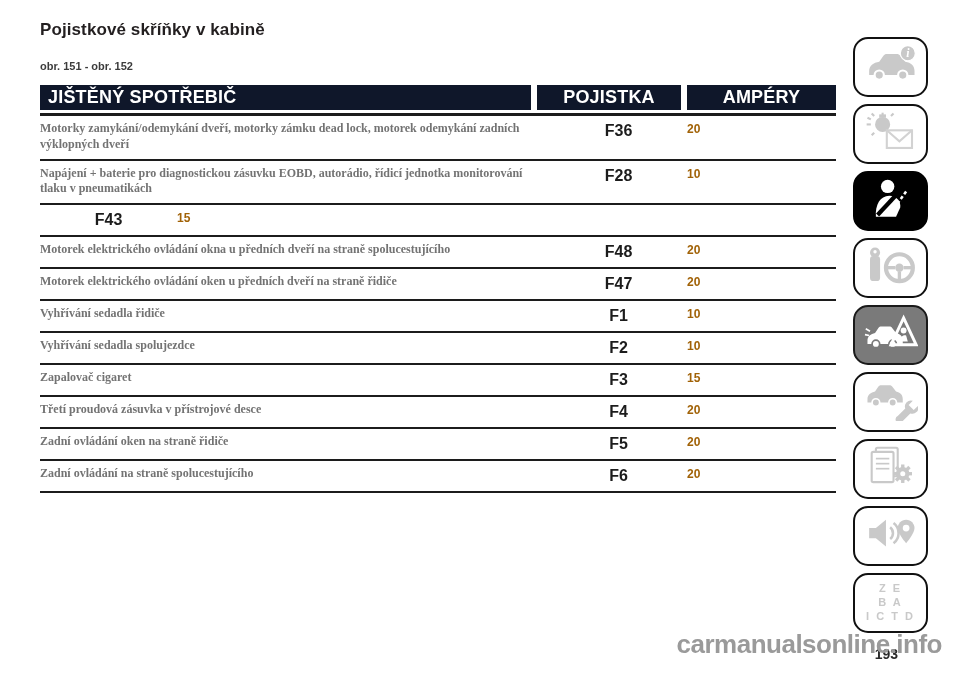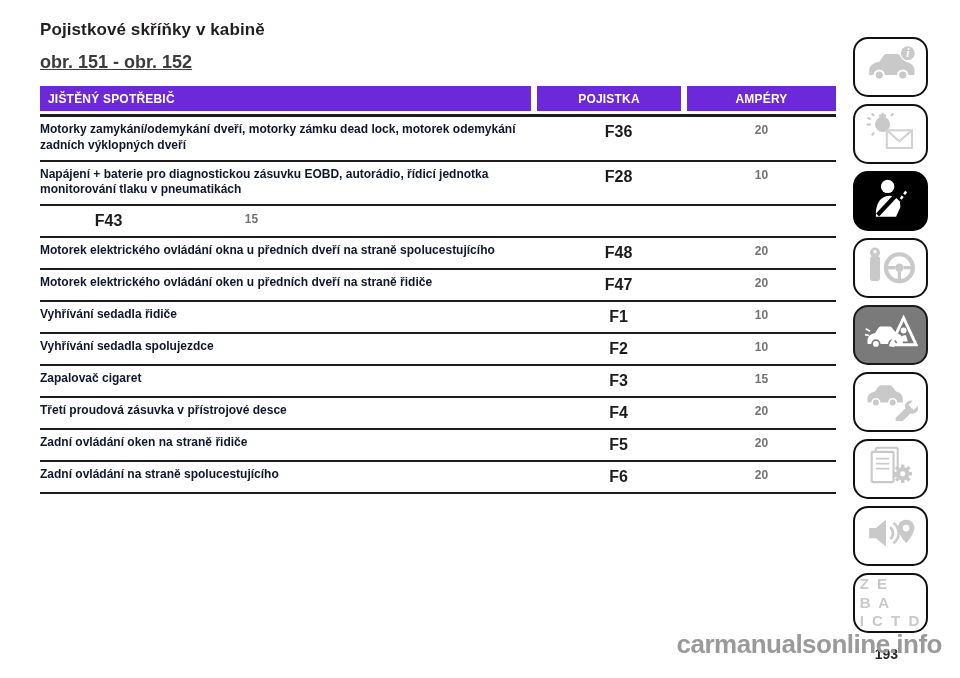--- a/index.html
+++ b/index.html
@@ -2,39 +2,39 @@
 <html><head>
 <meta charset="utf-8">
 <style>
   html,body{margin:0;padding:0;}
   body{
     width:960px;height:678px;position:relative;overflow:hidden;
     background:#ffffff;font-family:"Liberation Sans","DejaVu Sans",sans-serif;
   }
   .content{position:absolute;left:40px;top:20px;width:796px;}
   .title{font-size:17px;font-weight:700;color:#231f20;letter-spacing:.1px;}
-  .subtitle{font-size:18px;font-weight:700;color:#3c3c3c;margin-top:12px;text-decoration:underline;}
+  .subtitle{font-size:11px;font-weight:700;color:#3c3c3c;margin-top:20px;}
   .fuse-table{margin-top:13px;}
   .thead{display:flex;gap:6px;}
-  .th{background:#6d28d9;color:#ffffff;font-weight:700;font-size:12px;height:25px;
+  .th{background:#0f172a;color:#ffffff;font-weight:700;font-size:18px;height:25px;
       display:flex;align-items:center;letter-spacing:.2px;}
   .th-device{flex:1;padding-left:8px;}
   .th-fuse{width:144px;justify-content:center;}
   .th-amps{width:149px;justify-content:center;}
   .tbody{margin-top:3px;border-top:3px solid #1c1c1c;}
   .frow{display:flex;align-items:flex-start;border-bottom:2px solid #1c1c1c;padding:5px 0 6px;}
-  .fdesc{flex:1;font-size:12px;font-weight:700;color:#0f172a;line-height:1.32;padding-right:12px;}
+  .fdesc{flex:1;font-size:12px;font-weight:700;color:#737373;line-height:1.32;padding-right:12px;font-family:Liberation Serif, serif;}
   .fcode{width:137px;text-align:center;font-size:16px;font-weight:700;color:#1c1c1c;padding-top:1px;}
-  .famp{width:149px;text-align:center;font-size:12px;font-weight:700;color:#737373;padding-top:1px;}
+  .famp{width:149px;font-size:12px;font-weight:700;color:#a16207;padding-top:1px;}
   .sidebar{position:absolute;top:37px;right:32px;width:75px;display:flex;flex-direction:column;gap:7px;}
   .tab{height:60px;border:2px solid #111;border-radius:15px;background:#fff;
        display:flex;align-items:center;justify-content:center;box-sizing:border-box;cursor:pointer;}
   .tab.dark{background:#000;border-color:#000;}
   .tab.gray{background:#7a7a7a;border-color:#1a1a1a;}
-  .idx-letters{font-size:15px;font-weight:700;color:#c9c9c9;line-height:1.25;text-align:left;
+  .idx-letters{font-size:11px;font-weight:700;color:#c9c9c9;line-height:1.25;text-align:center;
                letter-spacing:2px;white-space:pre;}
   .page-number{position:absolute;right:62px;bottom:16px;font-size:14px;font-weight:700;color:#2b2b2b;z-index:1;}
   .watermark{position:absolute;right:18px;bottom:18px;font-size:26px;font-weight:600;color:#9a9a9a;
              letter-spacing:-.5px;z-index:2;}
 </style>
 </head>
 <body>
 
 <div class="content">
   <div class="title">Pojistkové skříňky v kabině</div>

